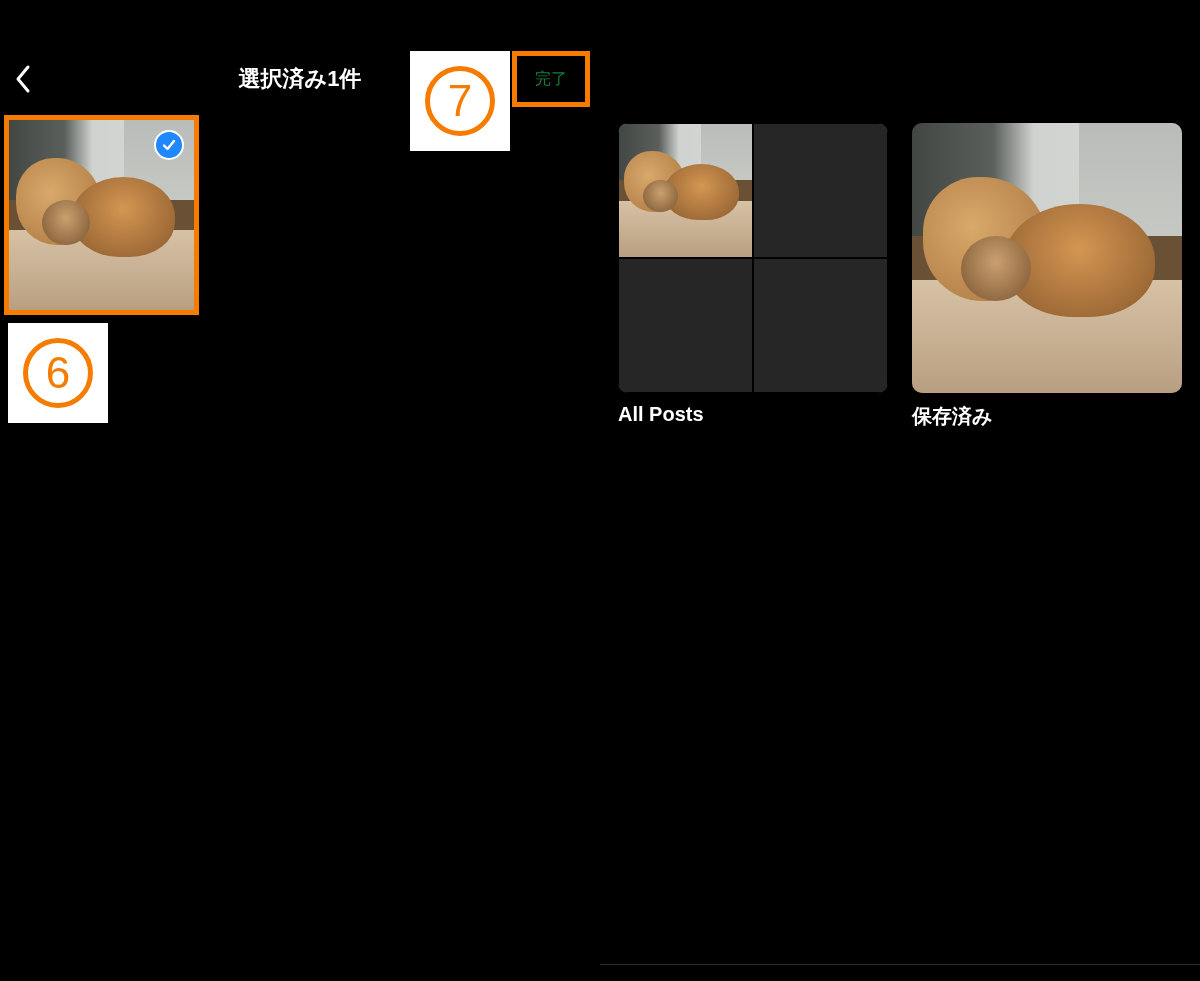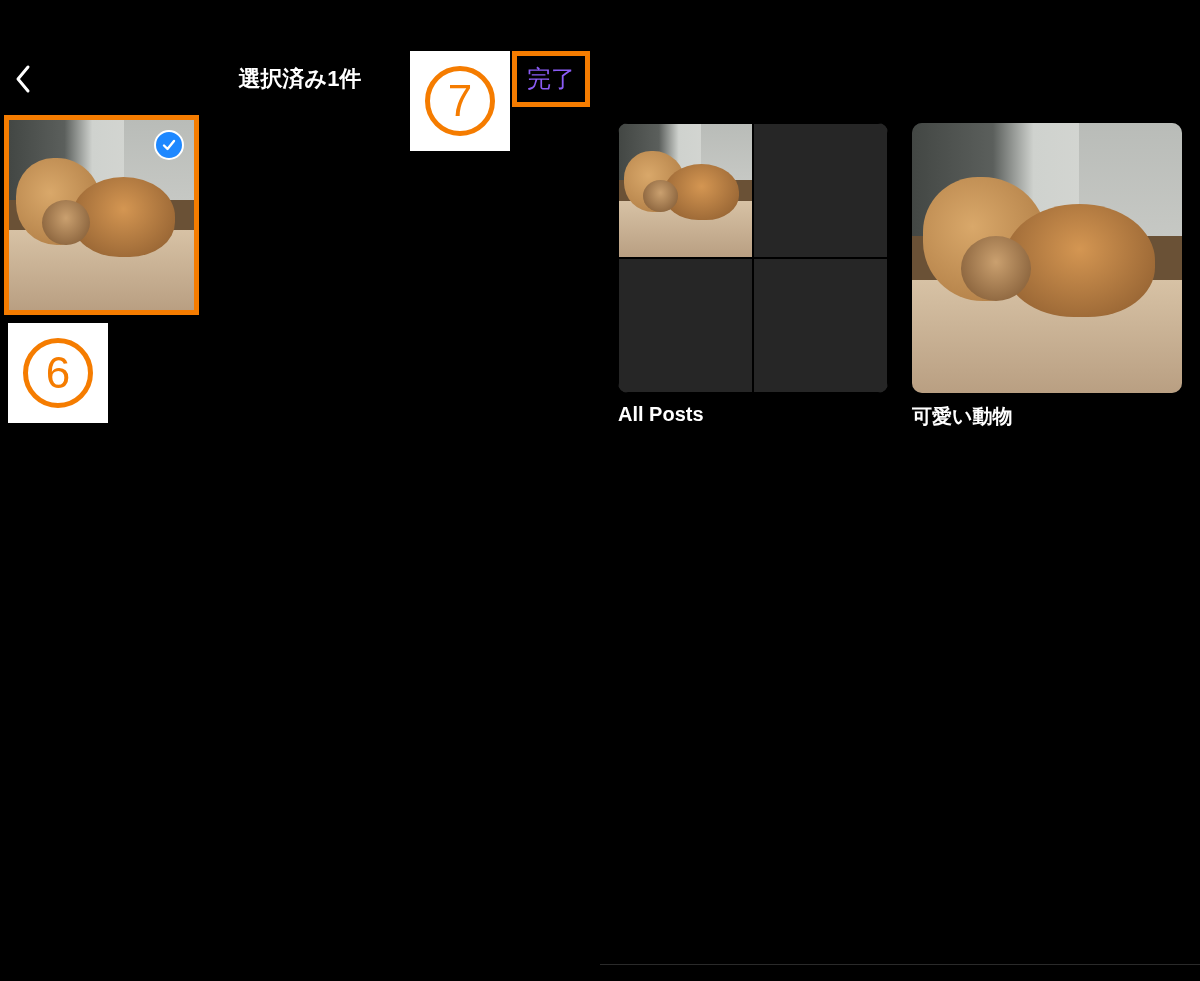--- a/index.html
+++ b/index.html
@@ -60,22 +60,22 @@
     top: 4px;
     width: 78px;
     height: 56px;
     border: 5px solid #f57c00;
     display: flex;
     align-items: center;
     justify-content: center;
     background: #000;
   }
   .done-btn {
-    font-size: 24px;
-    color: #8b5cf6;
+    font-size: 16px;
+    color: #15803d;
     cursor: pointer;
   }
 
   
   .thumb-selected {
     position: absolute;
     left: 4px;
     top: 68px;
     width: 195px;
     height: 200px;
@@ -270,21 +270,21 @@
         <div class="dog-img">
           <div class="dog-sky"></div>
             <div class="dog-cab"></div>
             <div class="dog-shadow"></div>
             <div class="dog-floor"></div>
           <div class="dog-body1"></div>
             <div class="dog-body2"></div>
             <div class="dog-head"></div>
         </div>
       </div>
-      <div class="coll-label">可愛い動物</div>
+      <div class="coll-label">保存済み</div>
     </div>
   </div>
 
   <div class="bottom-nav">
     <div class="nav-item">
       <svg width="28" height="28" viewBox="0 0 28 28">
         <path d="M4 13 L14 4 L24 13 V24 H17 V17 H11 V24 H4 Z" fill="none" stroke="#fff" stroke-width="2" stroke-linejoin="round"></path>
       </svg>
     </div>
     <div class="nav-item">

